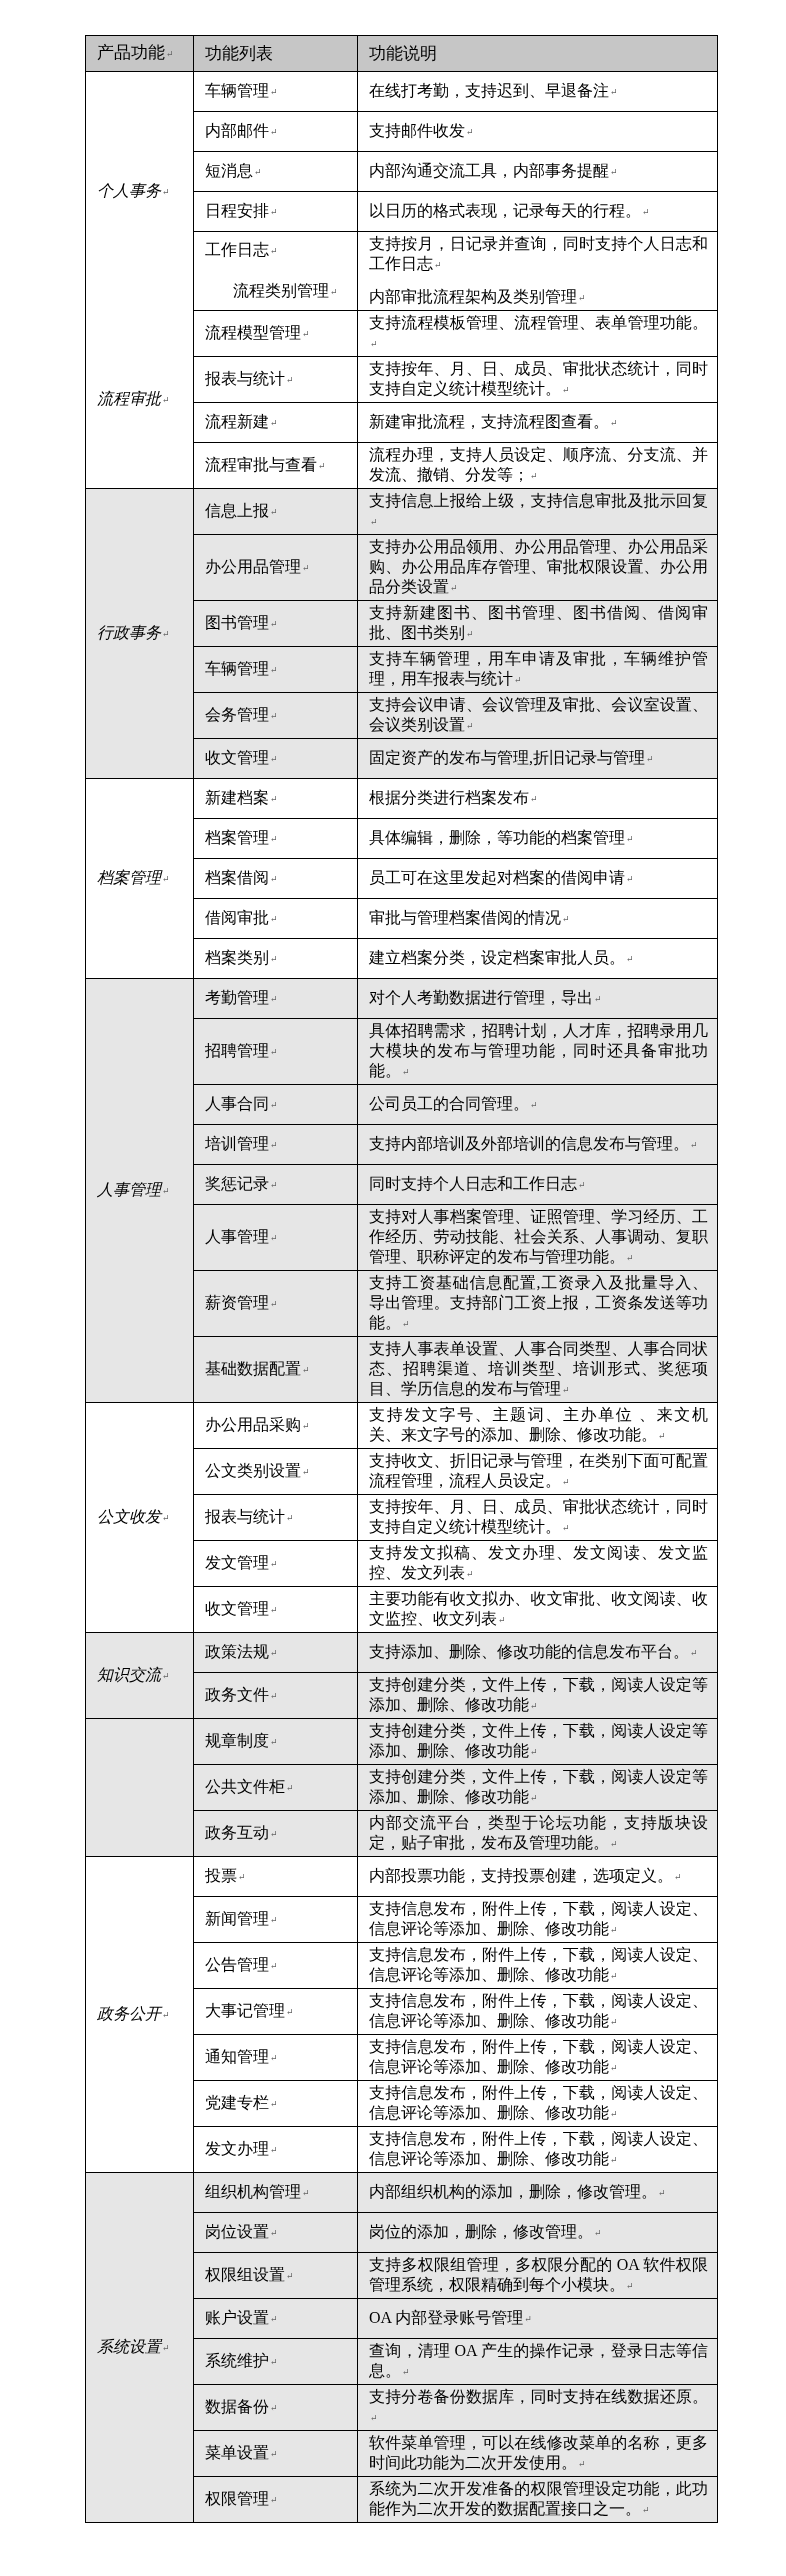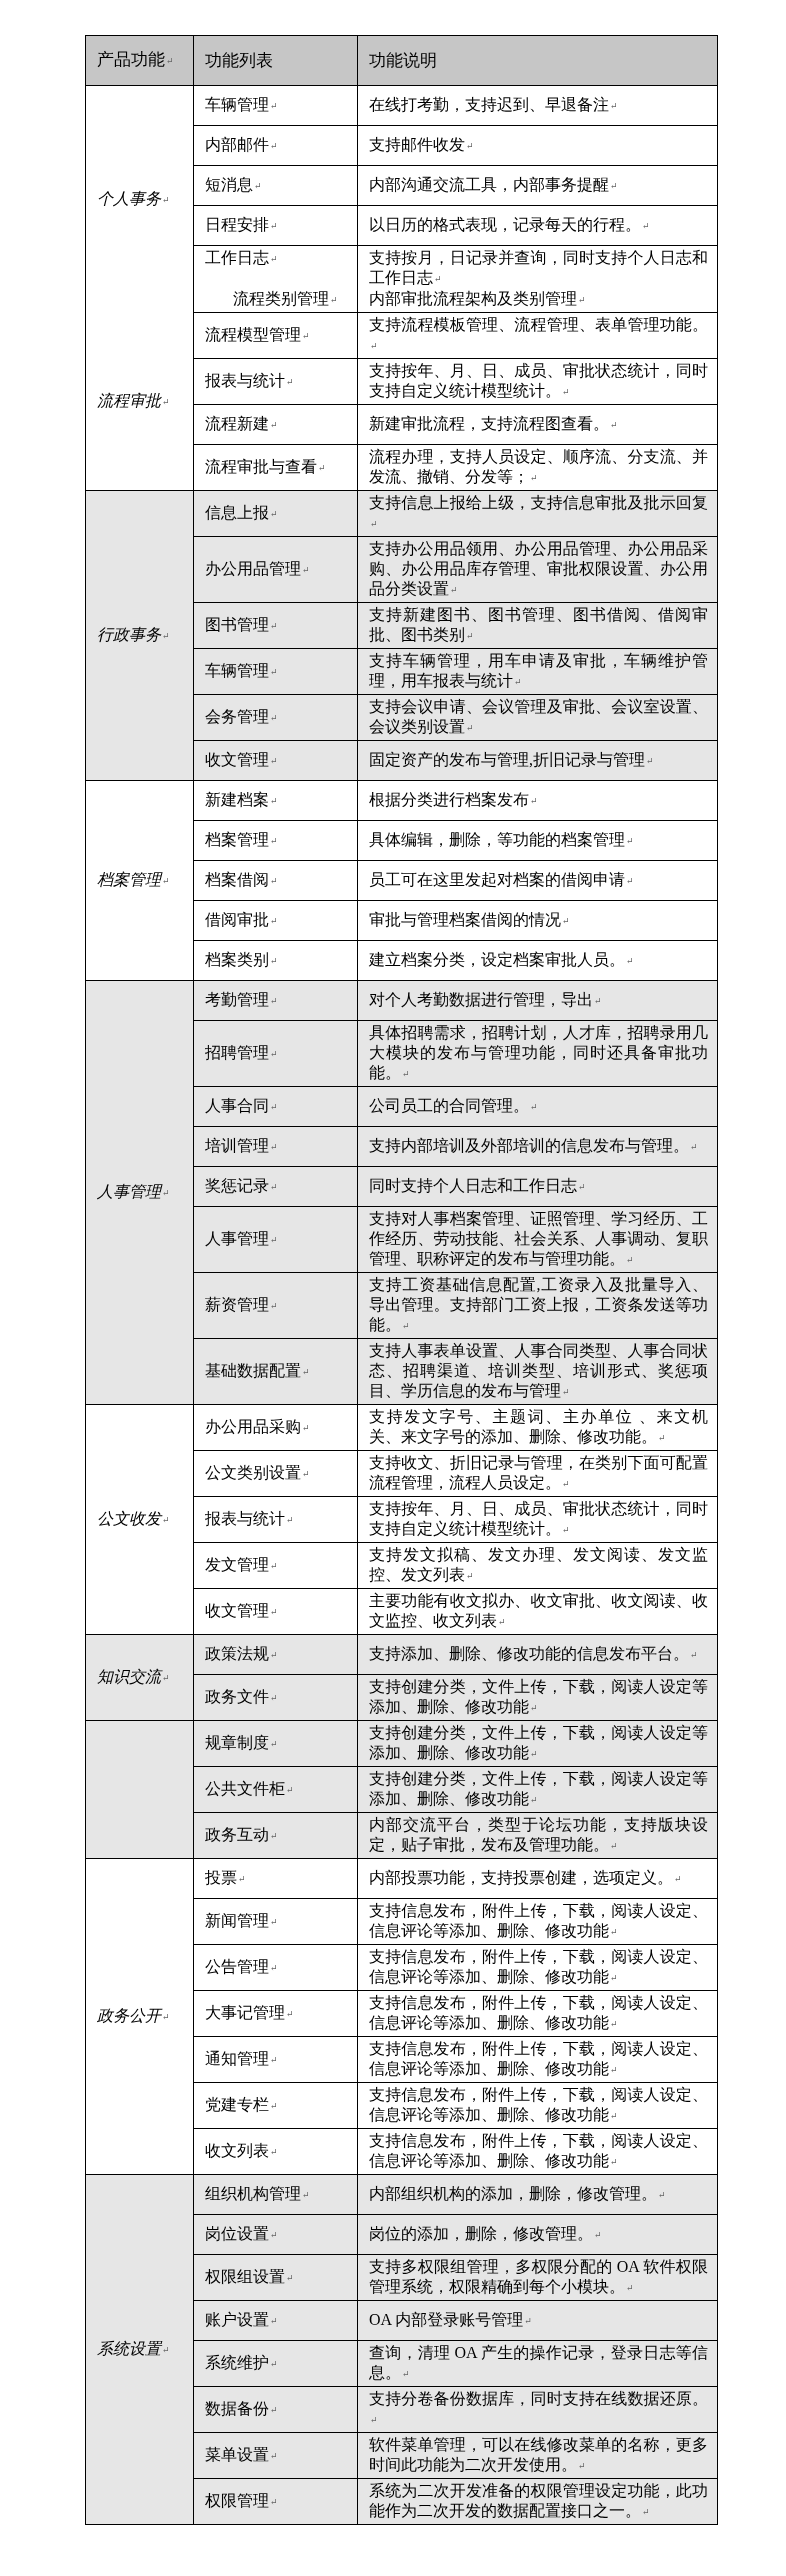--- a/index.html
+++ b/index.html
@@ -29,42 +29,42 @@
     border: 1px solid #000000;
     vertical-align: middle;
     font-weight: normal;
     text-align: left;
     font-size: 16px;
     line-height: 20px;
     padding: 2px 9px 2px 11px;
     word-break: break-all;
     overflow: hidden;
   }
-  thead tr { height: 50px; }
+  thead tr { height: 36px; }
   tbody tr { height: 40px; }
   th {
     background: #c6c6c6;
     font-size: 17px;
   }
   td.shaded { background: #e6e6e6; }
   td.gname { padding-left: 11px; font-style: italic; }
   td.desc { text-align: justify; }
   
   td.nbb { border-bottom: none; }
   td.nbt { border-top: none; }
   
   .pm::after {
     content: "\21B5";
     font-size: 9px;
     color: #666666;
     margin-left: 1px;
     vertical-align: 1px;
   }
   .p2 { margin-top: 20px; margin-left: 28px; }
-  .p2d { margin-top: 0; }
+  .p2d { margin-top: 12px; }
 </style>
 </head>
 <body>
 
 <table class="feature-table">
   <colgroup>
       <col class="c1">
       <col class="c2">
       <col class="c3">
     </colgroup>
@@ -255,21 +255,21 @@
       </tr>
       <tr>
         <td class="lbl"><span class="pm">通知管理</span></td>
         <td class="desc"><span class="pm">支持信息发布，附件上传，下载，阅读人设定、信息评论等添加、删除、修改功能</span></td>
       </tr>
       <tr>
         <td class="lbl"><span class="pm">党建专栏</span></td>
         <td class="desc"><span class="pm">支持信息发布，附件上传，下载，阅读人设定、信息评论等添加、删除、修改功能</span></td>
       </tr>
       <tr>
-        <td class="lbl"><span class="pm">收文列表</span></td>
+        <td class="lbl"><span class="pm">发文办理</span></td>
         <td class="desc"><span class="pm">支持信息发布，附件上传，下载，阅读人设定、信息评论等添加、删除、修改功能</span></td>
       </tr>
       <tr>
         <td rowspan="8" class="gname shaded"><span class="pm">系统设置</span></td>
         <td class="lbl shaded"><span class="pm">组织机构管理</span></td>
         <td class="desc shaded"><span class="pm">内部组织机构的添加，删除，修改管理。</span></td>
       </tr>
       <tr>
         <td class="lbl shaded"><span class="pm">岗位设置</span></td>
         <td class="desc shaded"><span class="pm">岗位的添加，删除，修改管理。</span></td>

